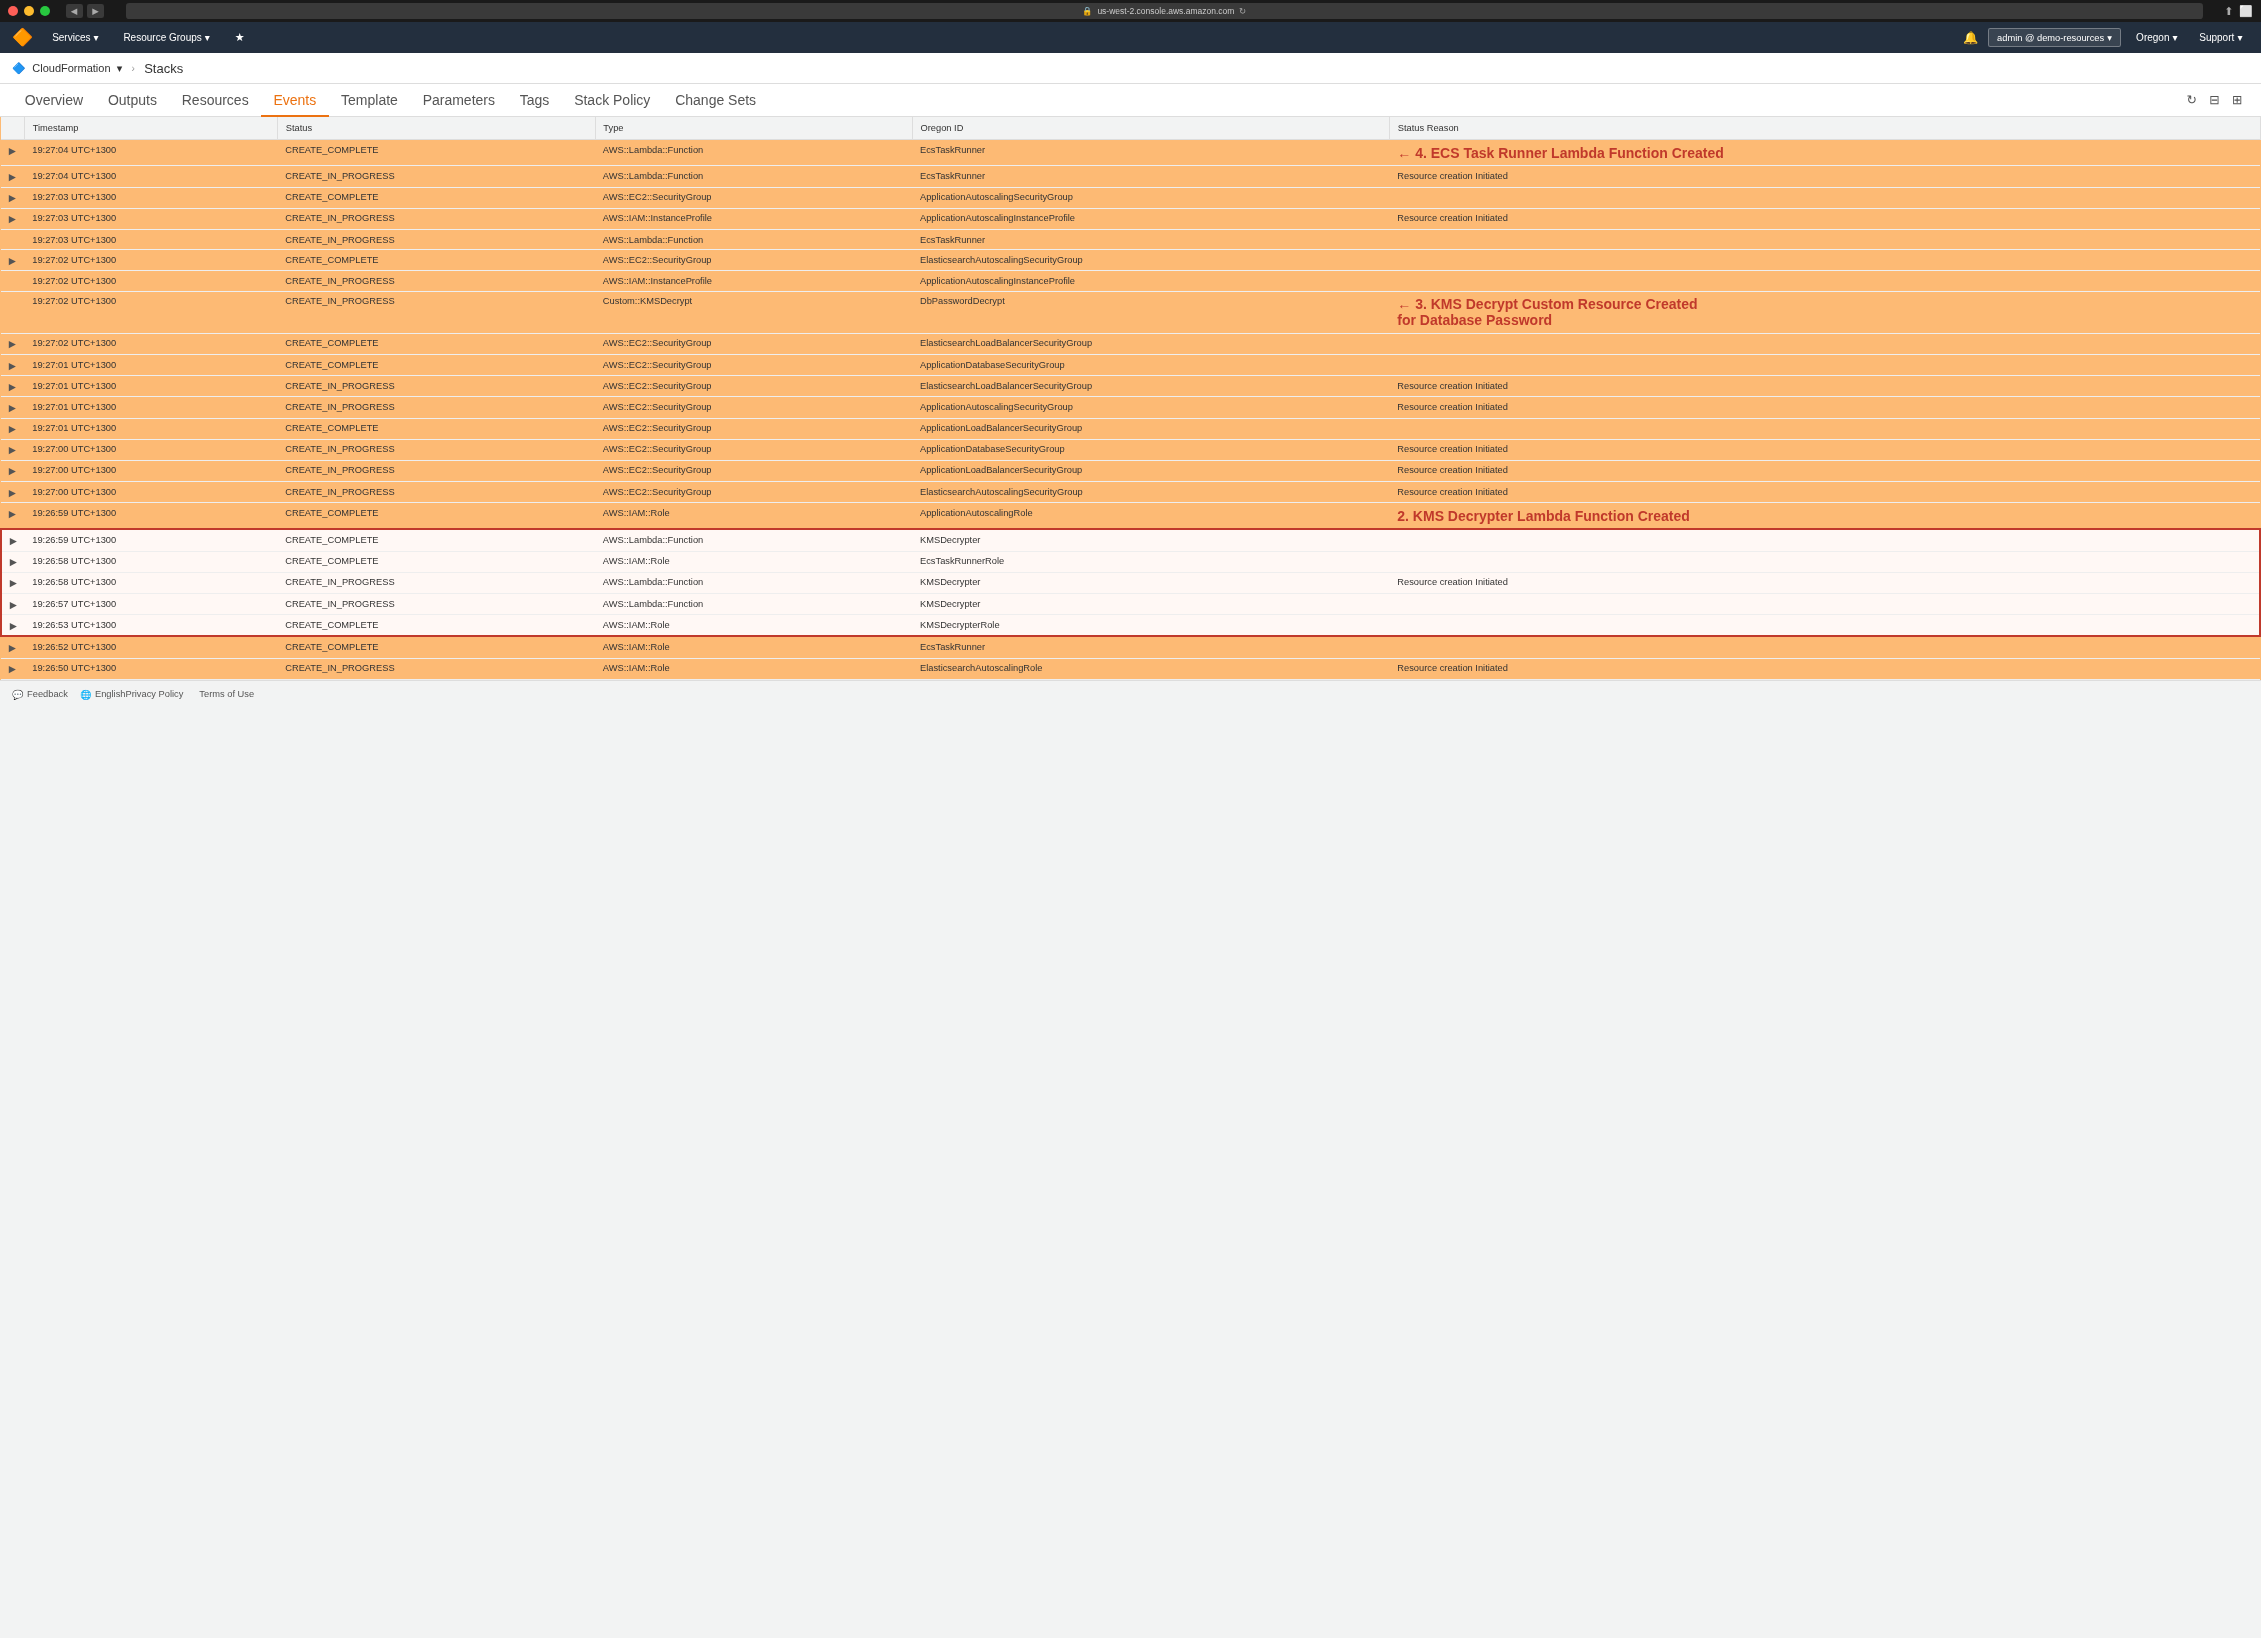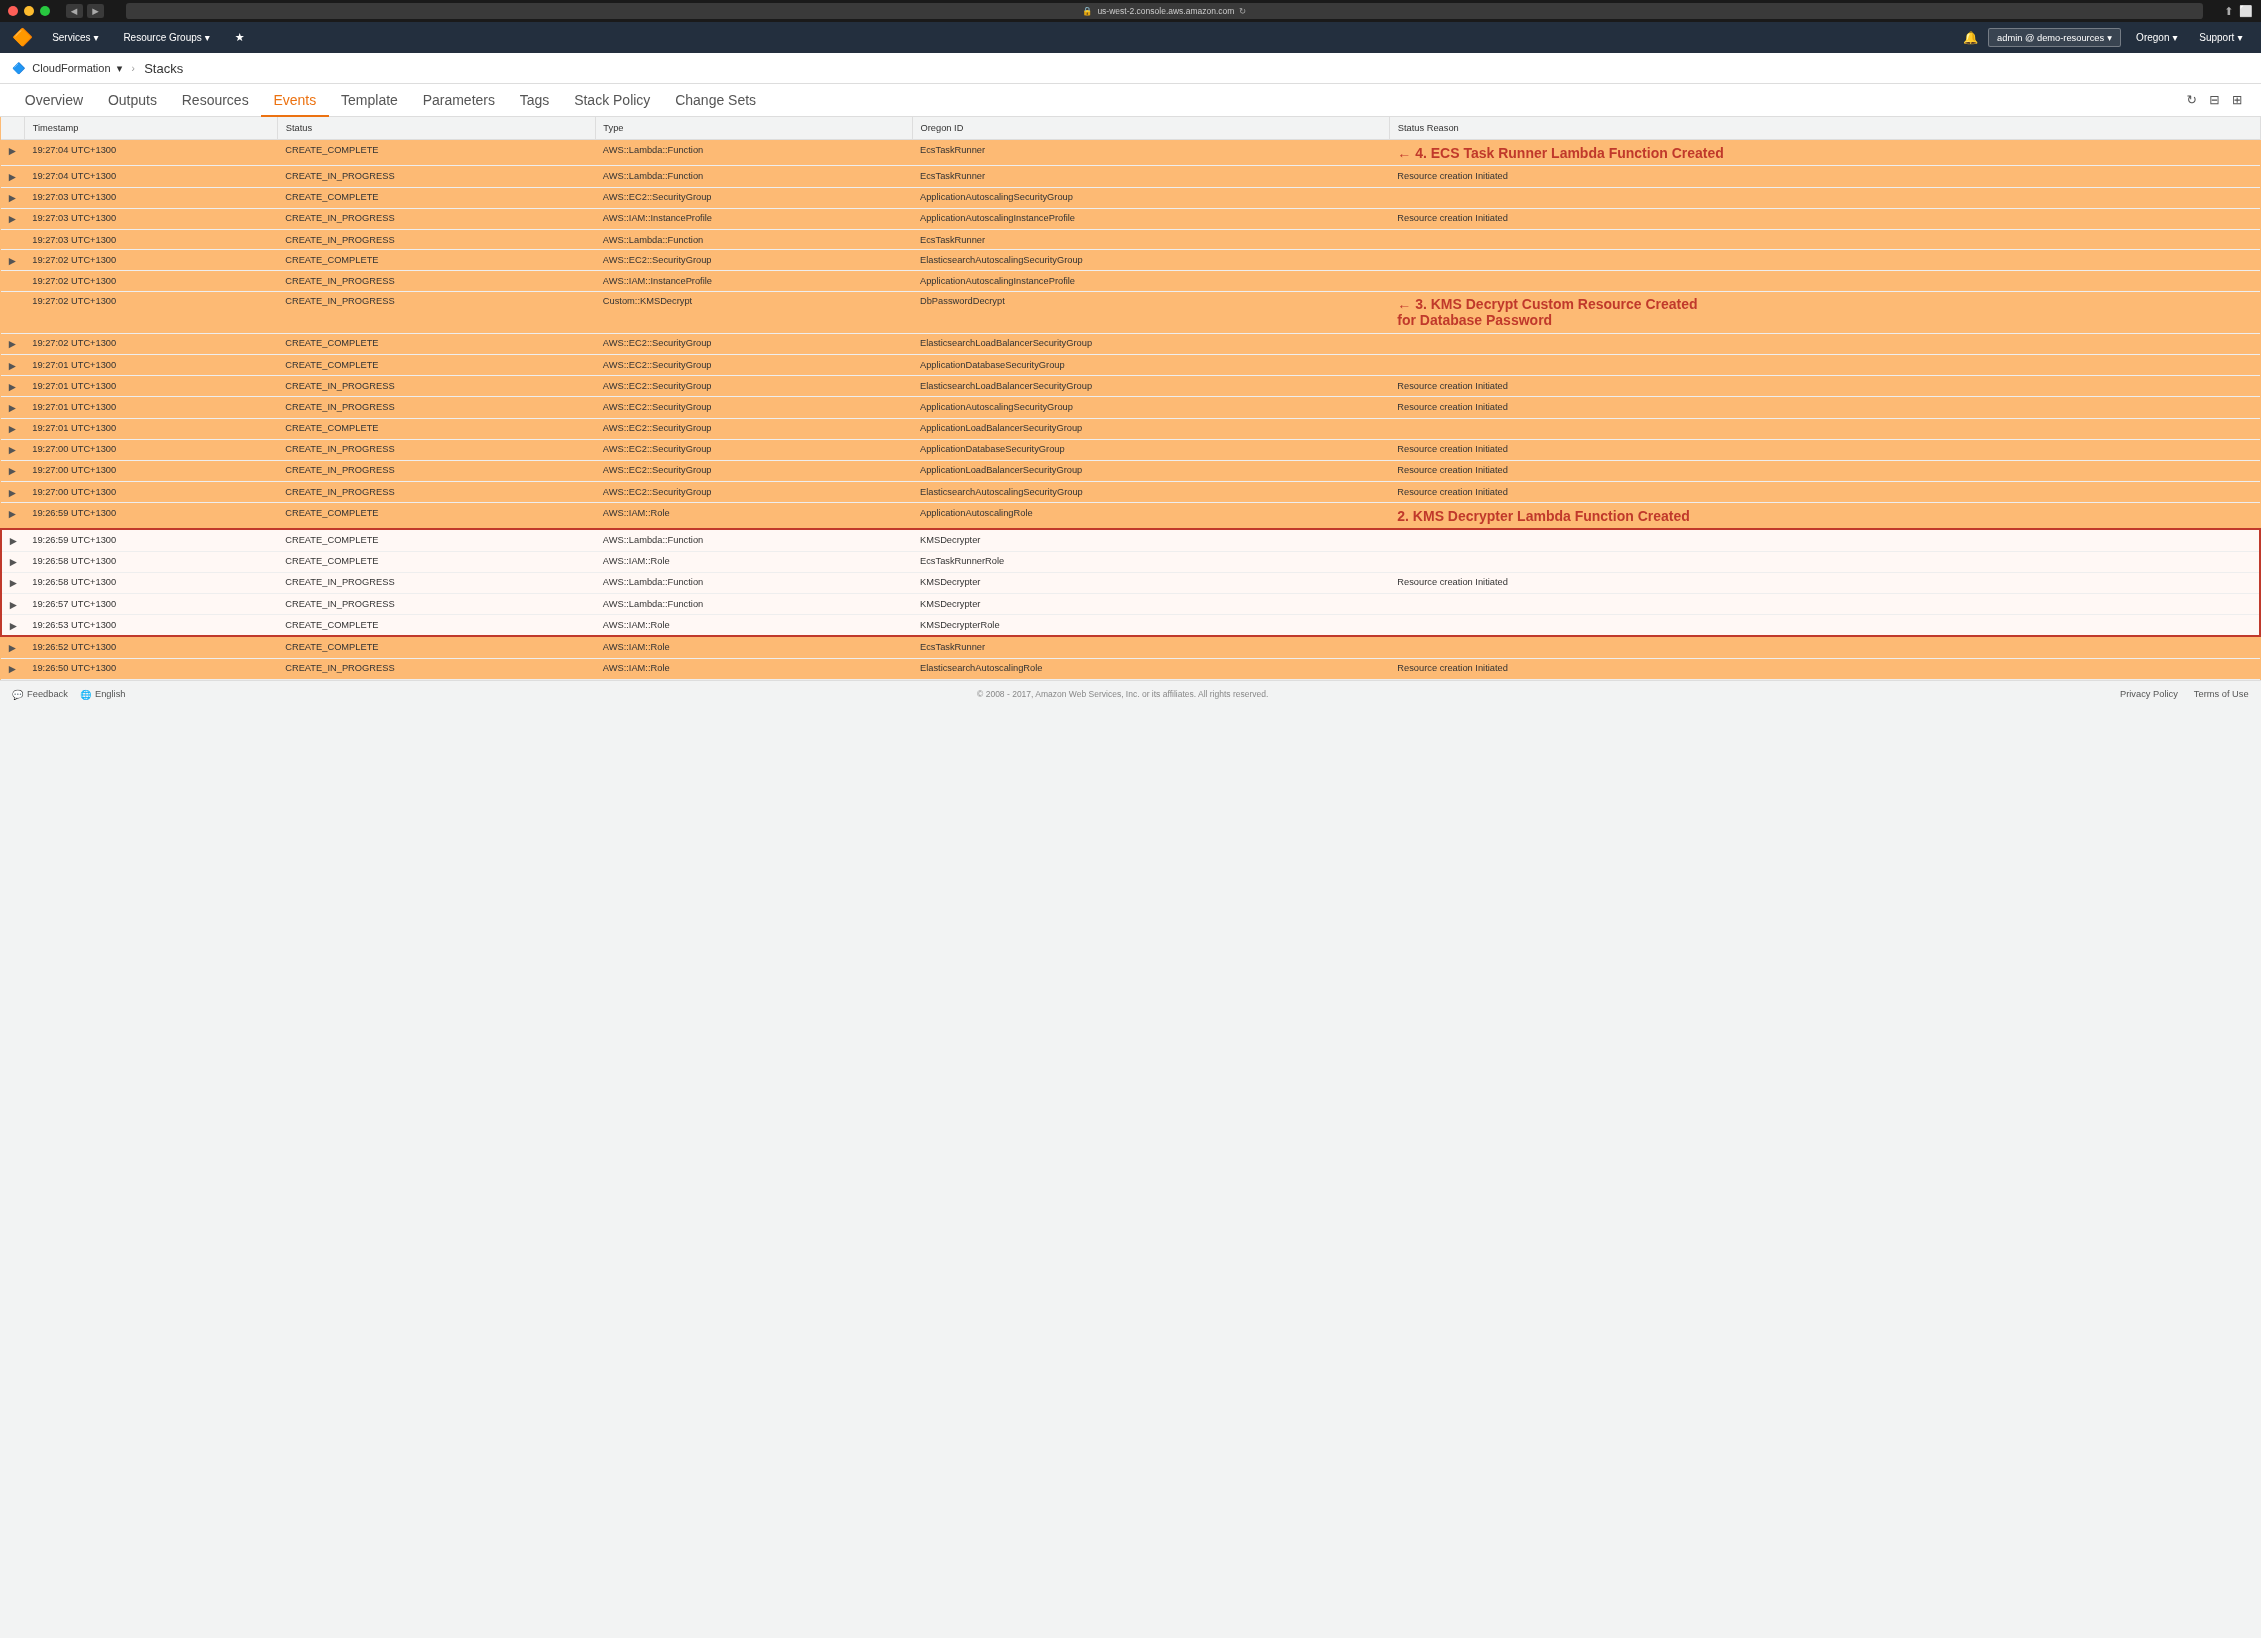--- a/index.html
+++ b/index.html
@@ -475,21 +475,18 @@
   <div class="footer-left">
     <span style="cursor:pointer; display:flex; align-items:center; gap:3.1px;">
       <span>💬</span>
       <span>Feedback</span>
     </span>
     <span style="cursor:pointer; display:flex; align-items:center; gap:3.1px;">
       <span>🌐</span>
       <span>English</span>
     </span>
   </div>
-  <div class="footer-center">
-    <span>© 2008 - 2017, Amazon Web Services, Inc. or its affiliates. All rights reserved.</span>
-  </div>
   <div class="footer-right">
     <a class="footer-link">Privacy Policy</a>
     <a class="footer-link">Terms of Use</a>
   </div>
 </div>
 
 
 </body></html>

